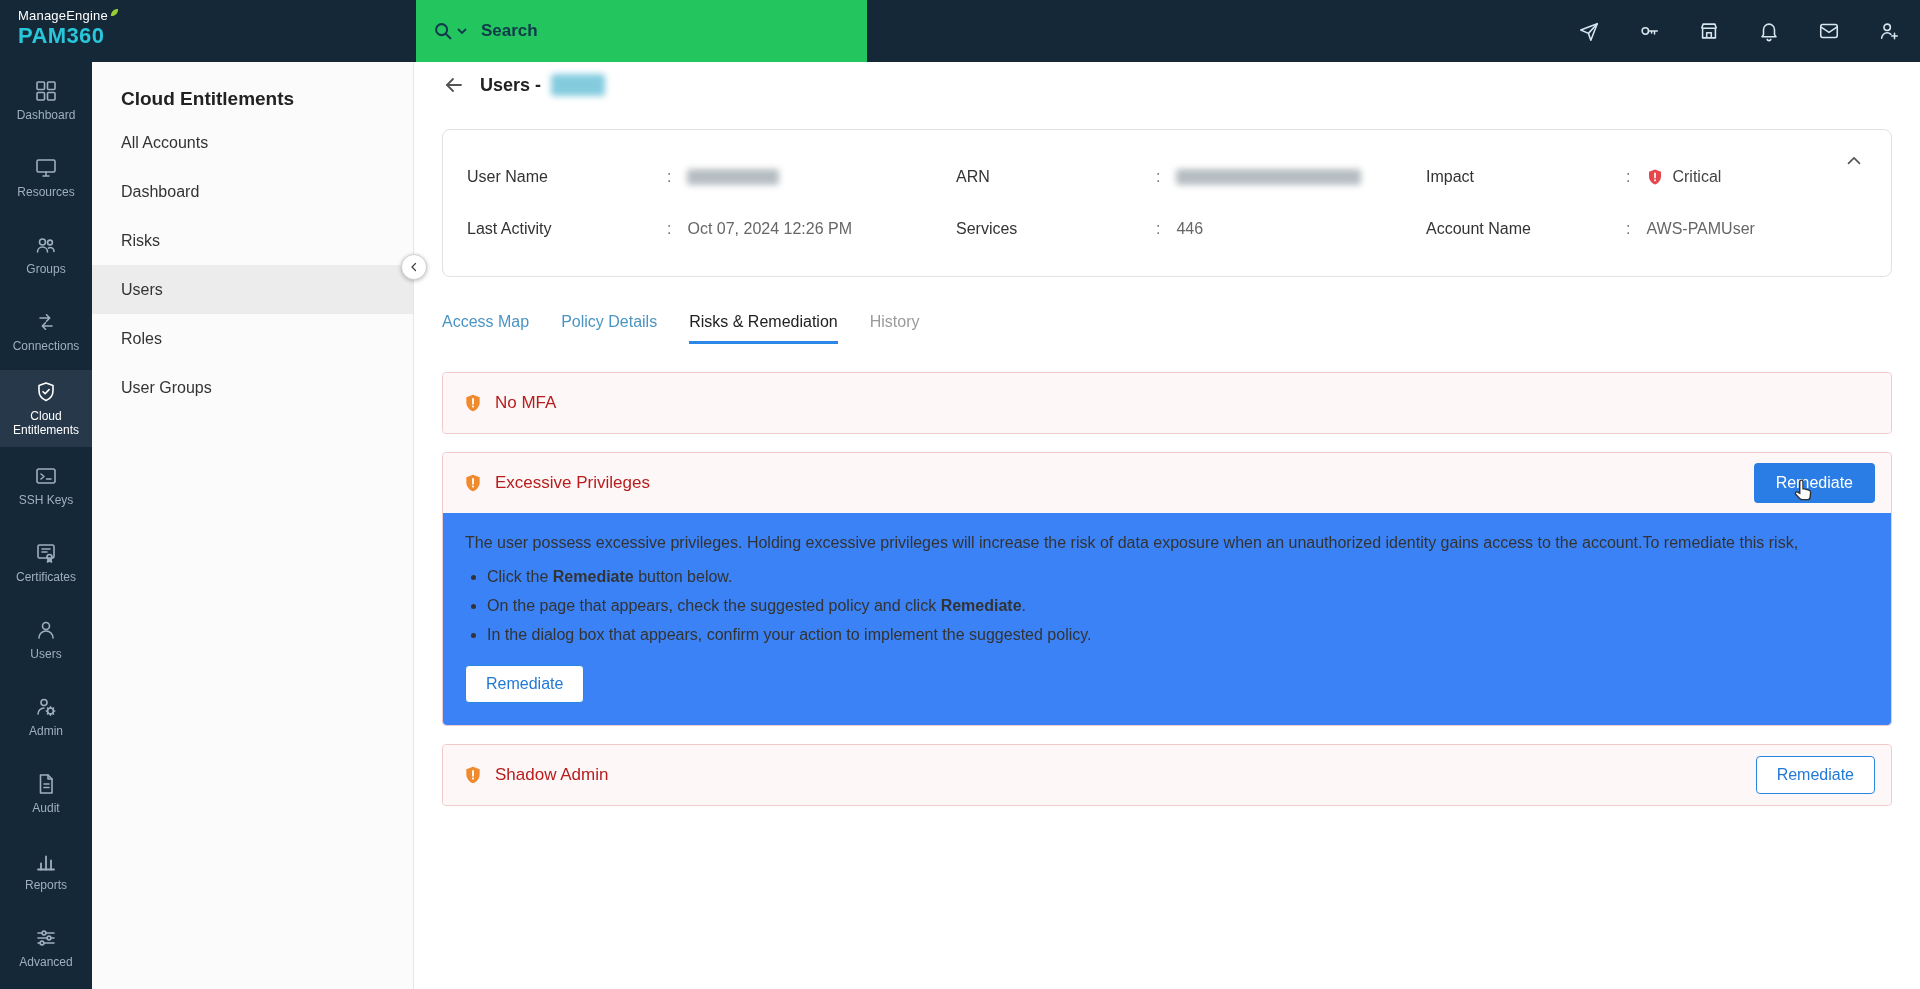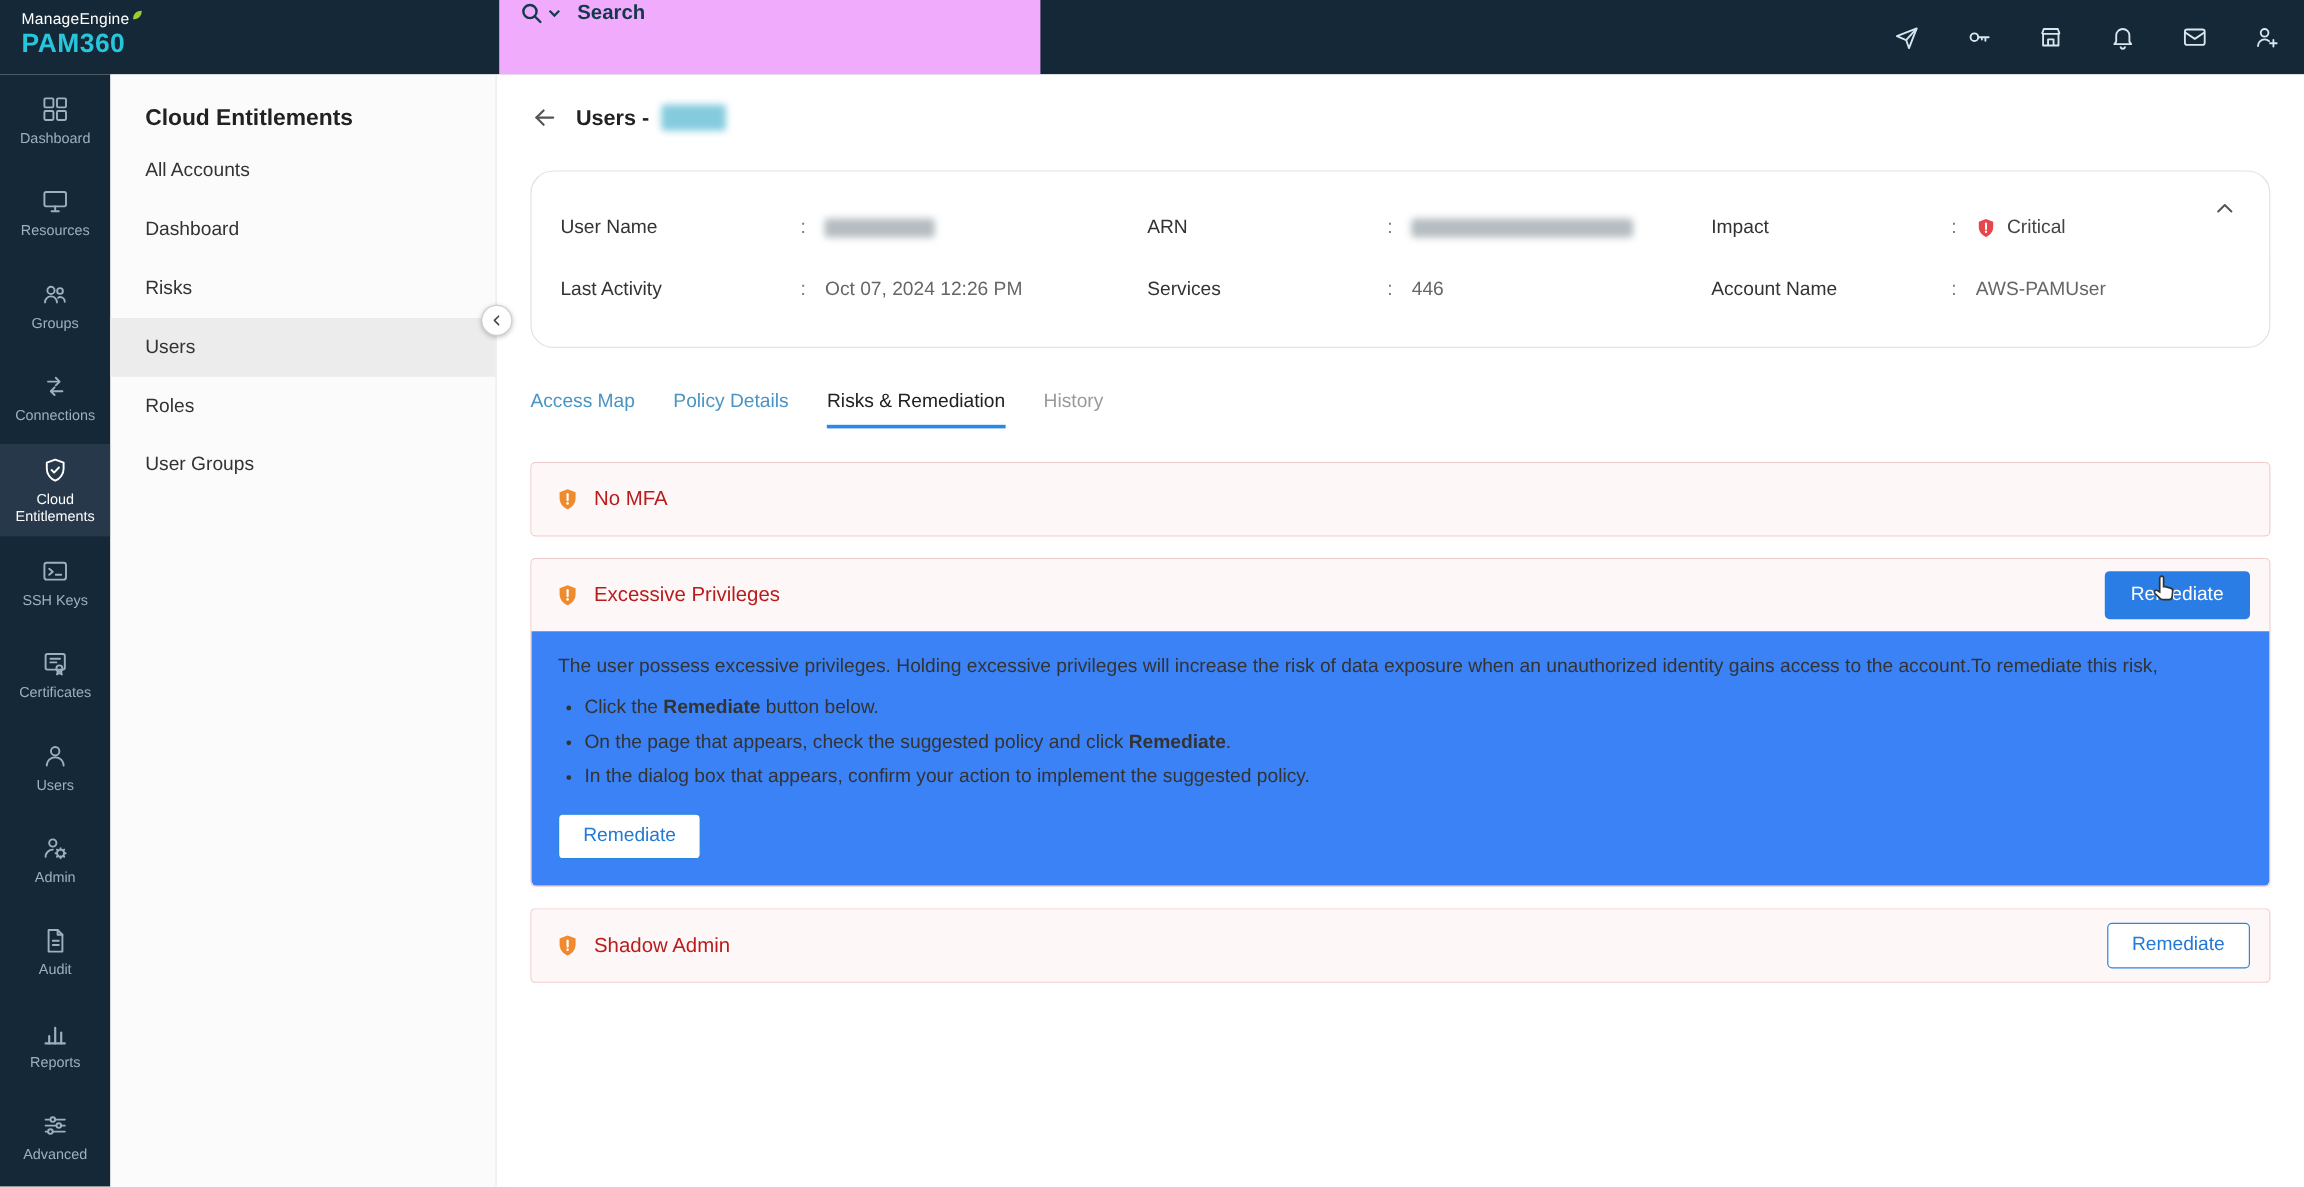--- a/index.html
+++ b/index.html
@@ -11,21 +11,21 @@
     display: flex; flex-direction: column;
   }
 
   
   .topbar { flex: 0 0 62px; height: 62px; background: #142838; position: relative; }
   .brand { position: absolute; left: 18px; top: 8px; cursor: pointer; }
   .brand-line1 { color: #fff; font-size: 13px; display: flex; align-items: flex-start; gap: 2px; letter-spacing: .2px; }
   .brand-line2 { color: #27c6db; font-size: 22px; font-weight: bold; letter-spacing: .4px; margin-top: 0px; }
   .search {
     position: absolute; left: 416px; top: 0; width: 451px; height: 62px;
-    background: #f0abfc; display: flex; align-items: flex-start; padding: 0 16px;
+    background: #22c55e; display: flex; align-items: center; padding: 0 16px;
   }
   .search-glyph { display: flex; align-items: center; gap: 3px; }
   .search-input {
     background: transparent; border: none; outline: none; margin-left: 12px;
     font-size: 17px; font-weight: 600; color: #0e3345; width: 320px;
     font-family: "Liberation Sans", sans-serif;
   }
   .search-input::placeholder { color: #11394b; opacity: 1; }
   .topbar-actions {
     position: absolute; right: 0; top: 0; height: 62px;
@@ -62,30 +62,30 @@
 
   .collapse-handle {
     position: absolute; left: 401px; top: 254px; width: 26px; height: 26px;
     border-radius: 50%; background: #fff; border: 1px solid #cfcfcf;
     box-shadow: 0 1px 4px rgba(0,0,0,.25); display: flex; align-items: center;
     justify-content: center; z-index: 6; cursor: pointer;
   }
 
   
   .main { flex: 1; background: #fff; padding: 0 28px; position: relative; overflow: hidden; }
-  .page-head { display: flex; align-items: center; margin-top: 22px; height: 28px; }
+  .page-head { display: flex; align-items: center; margin-top: 9px; height: 28px; }
   .back-btn { display: flex; align-items: center; cursor: pointer; }
   .page-title { font-size: 18px; font-weight: 600; color: #222; margin-left: 14px; }
   .redacted { background: #a9b2b8; border-radius: 3px; filter: blur(3px); opacity: .85; }
   .redacted-title { width: 54px; height: 22px; background: #6fc3d9; margin-left: 10px; }
   .redacted-sm { width: 92px; height: 16px; margin-left: 16px; }
   .redacted-lg { width: 185px; height: 16px; margin-left: 16px; }
 
   .summary-card {
-    margin-top: 30px; border: 1px solid #e2e2e2; border-radius: 19px;
+    margin-top: 30px; border: 1px solid #e2e2e2; border-radius: 8px;
     padding: 34px 24px; position: relative;
   }
   .summary-grid { display: grid; grid-template-columns: 489px 470px 1fr; row-gap: 26px; }
   .field { display: flex; align-items: center; font-size: 16px; height: 26px; }
   .field-label { width: 200px; color: #333; }
   .colon { color: #777; }
   .field-value { margin-left: 16px; color: #666; }
   .impact-value { margin-left: 16px; display: flex; align-items: center; gap: 8px; color: #444; text-align: right; }
   .card-collapse { position: absolute; right: 26px; top: 20px; cursor: pointer; display: flex; }
 

